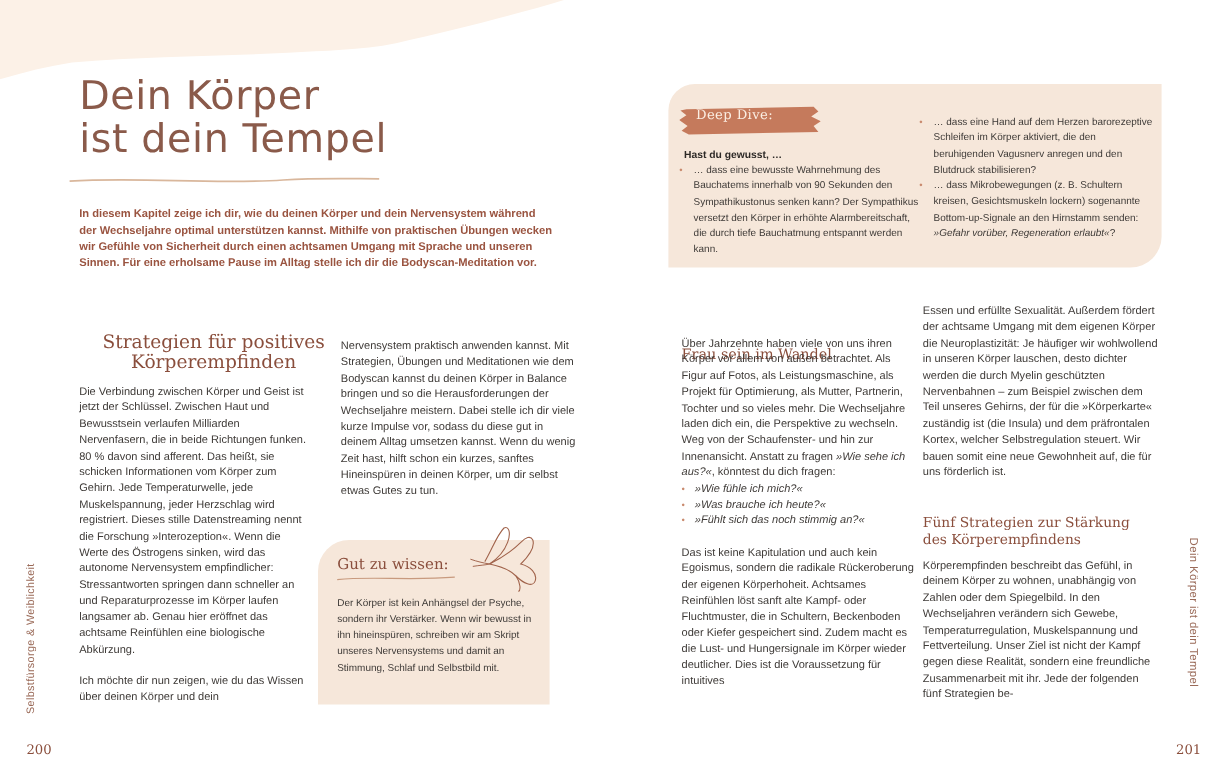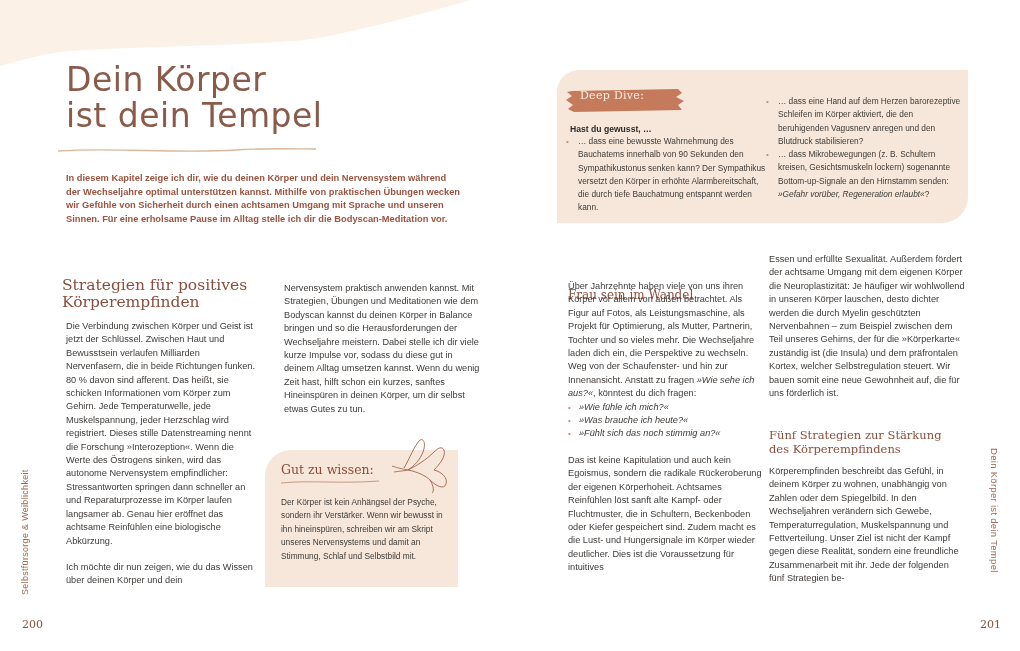--- a/index.html
+++ b/index.html
@@ -21,21 +21,21 @@
     .title-underline { position: absolute; left: 56px; top: 144px; width: 262px; height: 12px; }
 
     .intro {
       position: absolute; left: 66px; top: 172px; width: 395px;
       font-size: 9.3px; line-height: 13.6px; font-weight: bold; color: #9a5440;
     }
 
     .h-serif {
       font-family: "DejaVu Serif", serif; color: #8a4e3c; font-weight: normal;
     }
-    .h-strategien { position: absolute; left: 62px; top: 277px; font-size: 15.5px; line-height: 17px; width: 200px; }
+    .h-strategien { position: absolute; left: 78px; top: 277px; font-size: 15.5px; line-height: 17px; width: 200px; text-align: center; }
 
     .body-text { font-size: 9.2px; line-height: 13.4px; color: #3e3a37; }
     .col1 { position: absolute; left: 66px; top: 320px; width: 190px; }
     .col2 { position: absolute; left: 264px; top: 282px; width: 196px; margin-left: 20px; }
     .col1 p + p { margin-top: 13px; }
 
     
     .gzw-box {
       position: absolute; left: 265px; top: 450px; width: 193px; height: 137px;
       background: #f6e7da; border-radius: 26px 0 0 0;

